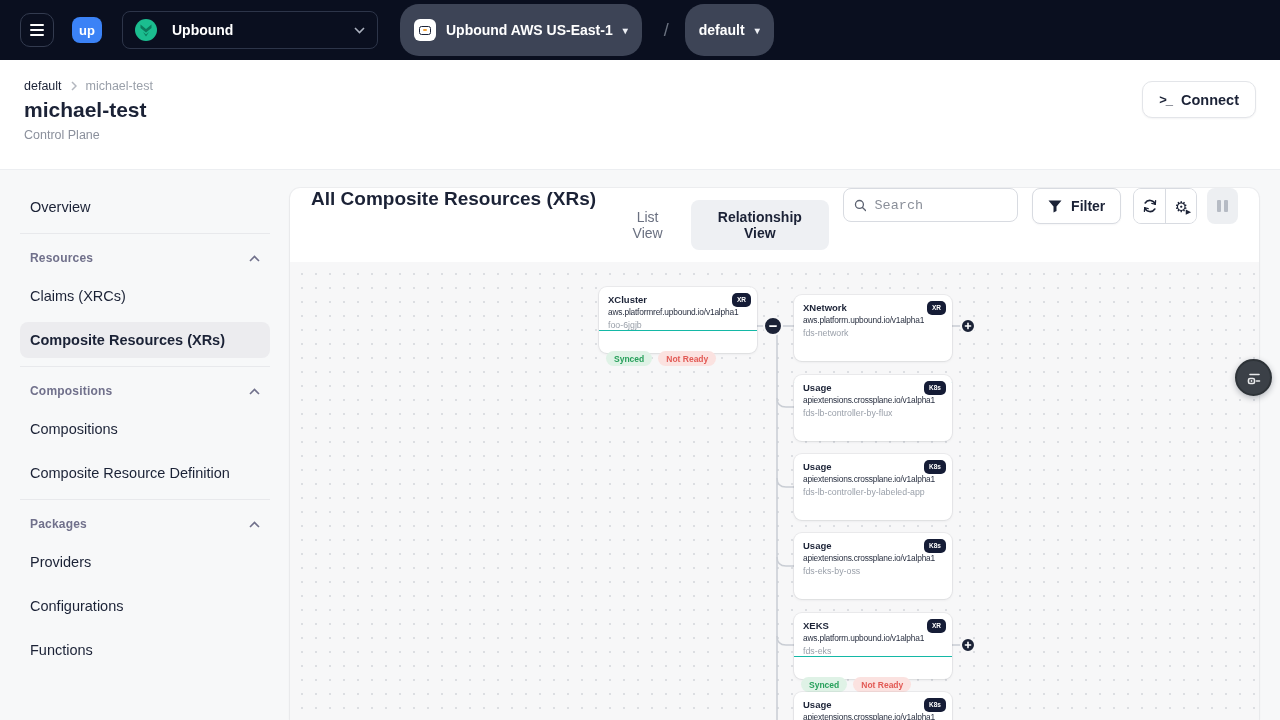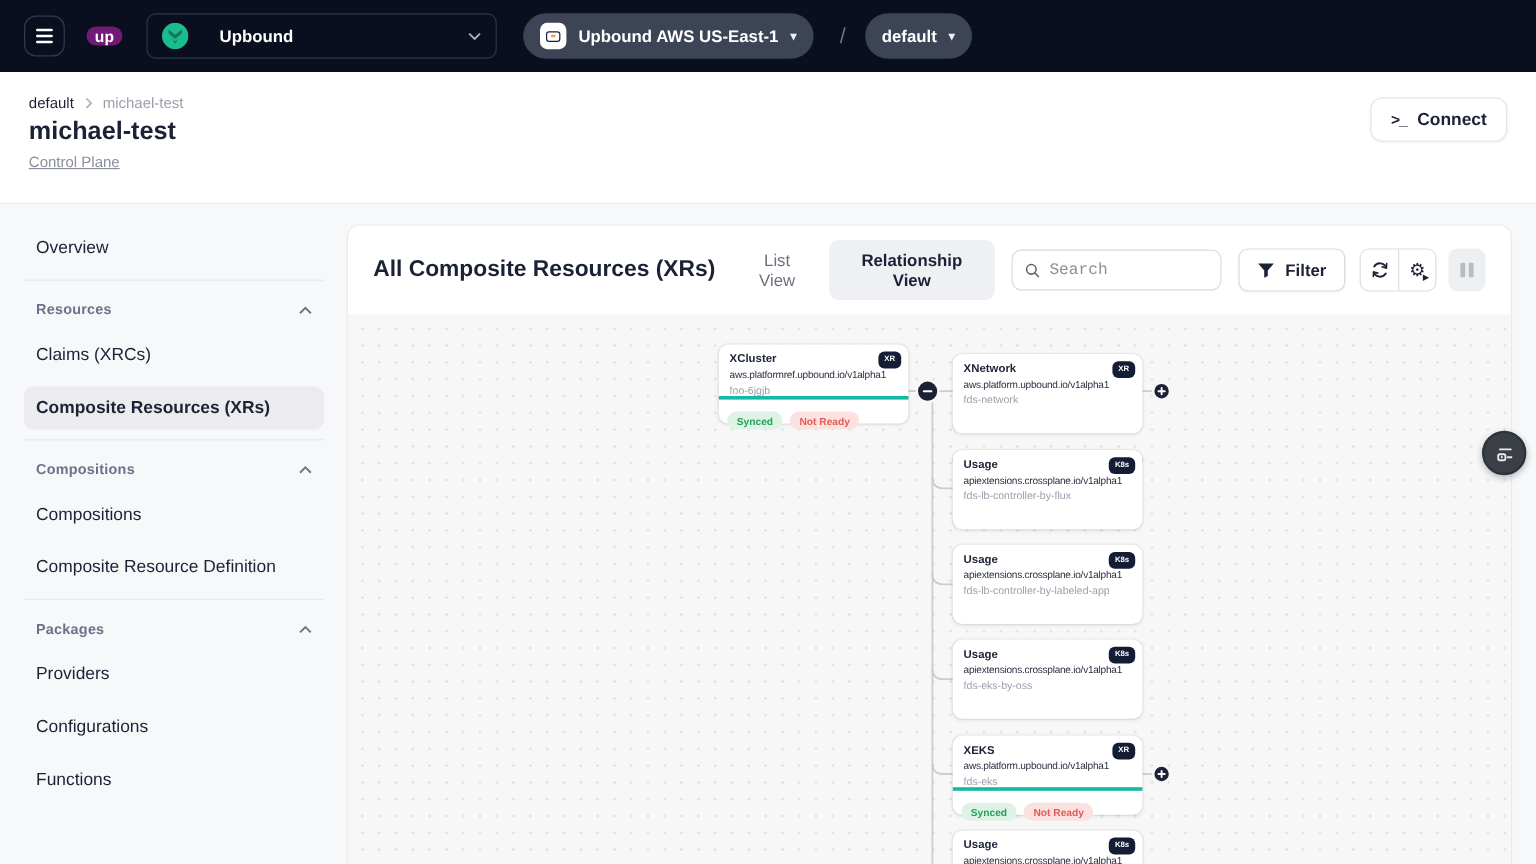--- a/index.html
+++ b/index.html
@@ -4,55 +4,55 @@
 <style>
   * { margin:0; padding:0; box-sizing:border-box; }
   html,body { width:1280px; height:720px; overflow:hidden; }
   body { font-family:"Liberation Sans", sans-serif; background:#f7f8f9; color:#1b2236; }
   button { font-family:inherit; cursor:pointer; }
 
   
   .navbar { height:60px; background:#0a0f1f; display:flex; align-items:center; padding:0 20px; gap:14px; }
   .hamburger { width:34px; height:34px; background:transparent; border:1px solid #333b4f; border-radius:10px; display:flex; flex-direction:column; justify-content:center; align-items:center; gap:3px; }
   .hamburger span { display:block; width:14px; height:1.8px; background:#fff; border-radius:1px; }
-  .brand { width:30px; height:16px; background:#701a75; border-radius:8px; color:#fff; font-weight:700; font-size:13px; display:grid; place-items:center; margin-left:4px; }
-  .org-select { width:292px; height:38px; border:1px solid #2d3549; border-radius:8px; background:transparent; display:flex; align-items:center; gap:26px; padding:0 12px; color:#fff; font-weight:700; font-size:14px; margin-left:6px; }
+  .brand { width:30px; height:26px; background:#3b82f6; border-radius:8px; color:#fff; font-weight:700; font-size:13px; display:grid; place-items:center; margin-left:4px; }
+  .org-select { width:256px; height:38px; border:1px solid #2d3549; border-radius:8px; background:transparent; display:flex; align-items:center; gap:15px; padding:0 12px; color:#fff; font-weight:700; font-size:14px; margin-left:6px; }
   .org-select .chev { margin-left:auto; }
   .org-logo { width:22px; height:22px; flex:0 0 22px; }
-  .pill { height:38px; background:#3d4456; border:none; border-radius:19px; display:flex; align-items:center; gap:10px; padding:0 14px; color:#fff; font-weight:700; font-size:14px; margin-left:8px; }
+  .pill { height:52px; background:#3d4456; border:none; border-radius:19px; display:flex; align-items:center; gap:10px; padding:0 14px; color:#fff; font-weight:700; font-size:14px; margin-left:8px; }
   .cp-icon { width:22px; height:22px; background:#fff; border-radius:6px; display:grid; place-items:center; }
   .cp-icon .win { width:12px; height:9px; border:1.6px solid #1b2236; border-radius:2.5px; display:grid; place-items:center; }
   .cp-icon .win i { display:block; width:4px; height:2px; background:#f0a13a; border-radius:1px; }
   .caret { font-size:10px; color:#eef0f5; }
   .slash { color:#6b7280; font-size:18px; font-weight:400; margin:0 2px 0 8px; }
   .nav-right { margin-left:auto; display:flex; align-items:center; gap:30px; }
   .nav-link { color:#fff; font-weight:700; font-size:14px; text-decoration:none; cursor:pointer; background:none; border:none; }
   .account-btn { height:38px; border:1px solid #454d61; border-radius:8px; background:transparent; color:#fff; font-weight:700; font-size:14px; display:flex; align-items:center; gap:8px; padding:0 14px; }
 
   
   .page-header { background:#fff; border-bottom:1px solid #eceef1; padding:19px 24px 0; height:110px; position:relative; }
   .breadcrumb { display:flex; align-items:center; gap:9px; font-size:12.5px; }
   .crumb-root { color:#1b2236; cursor:pointer; }
   .crumb-current { color:#9aa0aa; }
   .page-title { font-size:21px; font-weight:700; color:#1b2236; margin-top:5px; }
-  .page-subtitle { font-size:12.5px; color:#8b909c; margin-top:6px;text-decoration:underline; }
+  .page-subtitle { font-size:12.5px; color:#8b909c; margin-top:6px; }
   .connect-btn { position:absolute; right:24px; top:21px; height:37px; background:#fff; border:1px solid #e3e5e9; border-radius:10px; box-shadow:0 1px 2px rgba(16,24,40,.05); display:flex; align-items:center; gap:9px; padding:0 16px; font-size:14.5px; font-weight:700; color:#1b2236; }
   .term-icon { font-weight:700; font-size:13px; letter-spacing:-1px; }
 
   
   .content { display:flex; height:550px; }
   .sidebar { width:290px; padding:19px 20px 0; flex:0 0 290px; }
   .sb-item { height:36px; display:flex; align-items:center; padding:0 10px; border-radius:8px; font-size:14.5px; color:#1b2236; margin-bottom:8px; cursor:pointer; white-space:nowrap; }
   .sb-item.active { background:#ececef; font-weight:700; }
   .sb-divider { height:1px; background:#e8e9ec; margin-top:6px; }
   .sb-header { display:flex; align-items:center; justify-content:space-between; padding:0 10px; margin:17px 0 13px; cursor:pointer; }
   .sb-header-label { font-size:12px; font-weight:700; color:#70708b; letter-spacing:.2px; }
 
   .main-card { flex:1; margin:18px 21px 0 0; background:#fff; border-radius:10px 10px 0 0; box-shadow:0 0 0 1px rgba(16,24,40,.04), 0 1px 3px rgba(16,24,40,.06); display:flex; flex-direction:column; }
-  .toolbar { height:74px; display:flex; align-items:center; padding:0 21px; gap:14px; }
+  .toolbar { height:74px; display:flex; padding:0 21px; gap:14px; }
   .main-title { font-size:19px; font-weight:700; color:#1b2236; white-space:nowrap; }
   .view-toggle { margin-left:auto; display:flex; align-items:center; gap:6px; }
   .vt-list { background:none; border:none; color:#6a7080; font-size:14px; font-weight:500; padding:8px 12px; }
   .vt-rel { background:#eef0f3; border:none; border-radius:8px; color:#1b2236; font-size:14px; font-weight:700; padding:9px 14px; }
   .search-box { width:186px; height:34px; border:1px solid #d8dbe1; border-radius:8px; background:#fff; display:flex; align-items:center; gap:8px; padding:0 10px; }
   .search-box input { border:none; outline:none; font-size:13.5px; width:100%; color:#1b2236; font-family:Liberation Mono, monospace; background:transparent; }
   .search-box input::placeholder { color:#8a8f99; }
   .filter-btn { height:36px; background:#fff; border:1px solid #d8dbe1; border-radius:8px; box-shadow:0 1px 2px rgba(16,24,40,.04); display:flex; align-items:center; gap:9px; padding:0 15px; font-size:14px; font-weight:700; color:#1b2236; }
   .icon-group { display:flex; height:36px; border:1px solid #d8dbe1; border-radius:8px; background:#fff; overflow:hidden; margin-left:-2px; }
   .icon-btn { width:33px; border:none; background:#fff; display:grid; place-items:center; color:#1b2236; position:relative; }
@@ -71,21 +71,21 @@
   .toggle-dot { fill:#1b2236; stroke:#f7f7f8; stroke-width:2; cursor:pointer; }
 
   .node { position:absolute; width:158px; height:66px; background:#fff; border-radius:8px;
           box-shadow:0 0 0 1px rgba(16,24,40,.05), 0 1px 3px rgba(16,24,40,.08);
           display:flex; flex-direction:column; cursor:pointer; }
   .node-head { padding:7px 9px 0; position:relative; }
   .node-title { font-size:9.5px; font-weight:700; color:#1b2236; }
   .node-api { font-size:8.4px; color:#2a3142; letter-spacing:-.2px; margin-top:1.5px; white-space:nowrap; }
   .node-name { font-size:8.8px; color:#9aa0aa; margin-top:3.5px; white-space:nowrap; }
   .node-badge { position:absolute; top:6px; right:6px; background:#151c36; color:#fff; font-size:6.5px; font-weight:700; border-radius:5px; padding:3.5px 5px; line-height:1; }
-  .node-foot { border-top:3px solid #14b8a6; margin-top:auto; padding:10px 7px 5px; display:flex; gap:6px; }
+  .node-foot { border-top:1px solid #14b8a6; margin-top:auto; padding:20px 7px 5px; display:flex; gap:6px; }
   .status { font-size:8.5px; font-weight:600; border-radius:9px; padding:2.5px 8px; line-height:1.2; }
   .status.ok { background:#dff2e6; color:#27a05b; }
   .status.bad { background:#fbe2e0; color:#e25a55; }
 
   .legend-btn { position:absolute; right:-13px; top:97px; width:37px; height:37px; border-radius:50%;
                 background:#3b4047; border:2px solid #2e3338; box-shadow:0 2px 6px rgba(16,24,40,.3);
                 display:grid; place-items:center; }
 </style>
 </head>
 <body>

